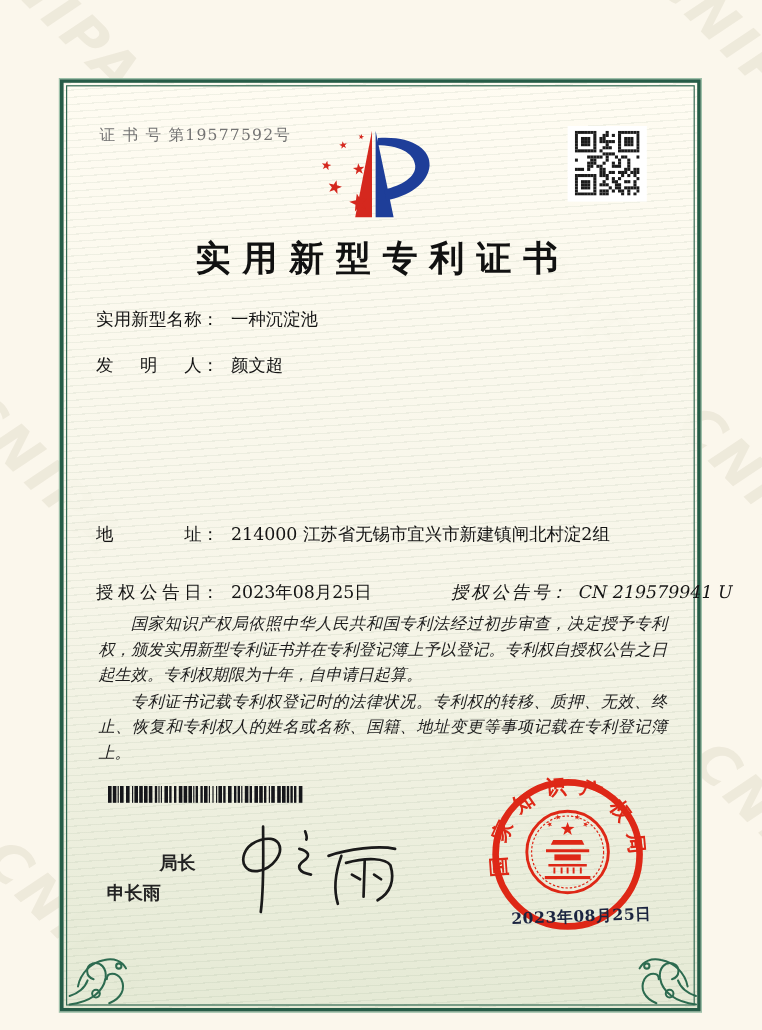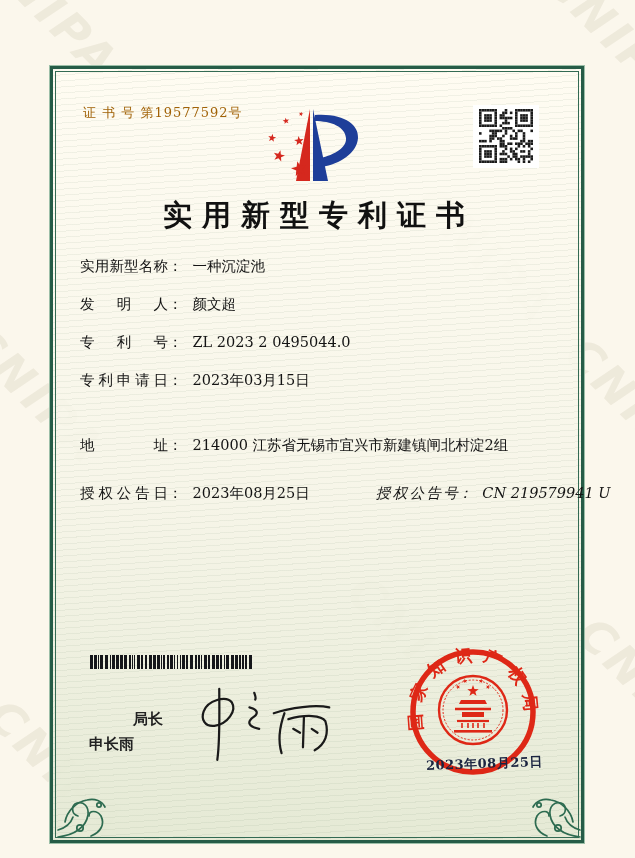--- a/index.html
+++ b/index.html
@@ -29,21 +29,21 @@
       repeating-linear-gradient(176deg, rgba(100,130,100,0.085) 0 1px, rgba(0,0,0,0) 1px 6px),
       linear-gradient(180deg, rgba(255,252,242,0.95) 0%, rgba(246,245,232,0.85) 55%, rgba(228,233,212,0.95) 100%);
   }
   .frame-inner{
     position:absolute;left:2px;top:2px;right:2px;bottom:2px;
     border:1px solid #336a53;
   }
 
   .cert-number{
     position:absolute;left:83px;top:104px;
-    font-size:13px;color:#a16207;letter-spacing:1px;
+    font-size:13px;color:#737373;letter-spacing:1px;
   }
 
   .logo{position:absolute;left:258px;top:106px;width:106px;height:78px;}
   .qr-box{position:absolute;left:473px;top:105px;width:66px;height:63px;background:#fff;}
   .qr{position:absolute;left:6px;top:4px;}
 
   .title{
     position:absolute;left:50px;top:196px;width:528px;
     text-align:center;font-size:29px;font-weight:700;color:#111;
     letter-spacing:10px;text-indent:10px;
@@ -342,33 +342,31 @@
   </div>
 
   <div class="title">实用新型专利证书</div>
 
   <div class="frow" style="top:295px">
     <span class="flabel">发明人</span><span class="fcolon">：</span><span class="fval">颜文超</span>
   </div>
   <div class="frow" style="top:257px">
     <span class="flabel">实用新型名称</span><span class="fcolon">：</span><span class="fval">一种沉淀池</span>
   </div>
-  <div class="frow" style="top:333px">
-    <span class="flabel">专利号</span><span class="fcolon">：</span><span class="fval">ZL 2023 2 0495044.0</span>
-  </div>
-  <div class="frow" style="top:371px">
-    <span class="flabel">专利申请日</span><span class="fcolon">：</span><span class="fval">2023年03月15日</span>
-  </div>
   <div class="frow" style="top:436px">
     <span class="flabel">地址</span><span class="fcolon">：</span><span class="fval">214000 江苏省无锡市宜兴市新建镇闸北村淀2组</span>
   </div>
   <div class="frow" style="top:484px">
     <span class="flabel">授权公告日</span><span class="fcolon">：</span><span class="fval">2023年08月25日</span><span class="grant2"><span class="flabel2">授权公告号</span><span class="fcolon">：</span><span class="fval">CN 219579941 U</span></span>
   </div>
 
+  <div class="paras">
+    <p>国家知识产权局依照中华人民共和国专利法经过初步审查，决定授予专利权，颁发实用新型专利证书并在专利登记簿上予以登记。专利权自授权公告之日起生效。专利权期限为十年，自申请日起算。</p>
+    <p>专利证书记载专利权登记时的法律状况。专利权的转移、质押、无效、终止、恢复和专利权人的姓名或名称、国籍、地址变更等事项记载在专利登记簿上。</p>
+  </div>
 
   <div class="barcode" id="barcode">
       <div style="left: 0px; width: 3px;"></div>
       <div style="left: 4px; width: 3px;"></div>
       <div style="left: 8px; width: 1px;"></div>
       <div style="left: 10px; width: 3px;"></div>
       <div style="left: 15px; width: 3px;"></div>
       <div style="left: 20px; width: 1px;"></div>
       <div style="left: 22px; width: 3px;"></div>
       <div style="left: 26px; width: 3px;"></div>

